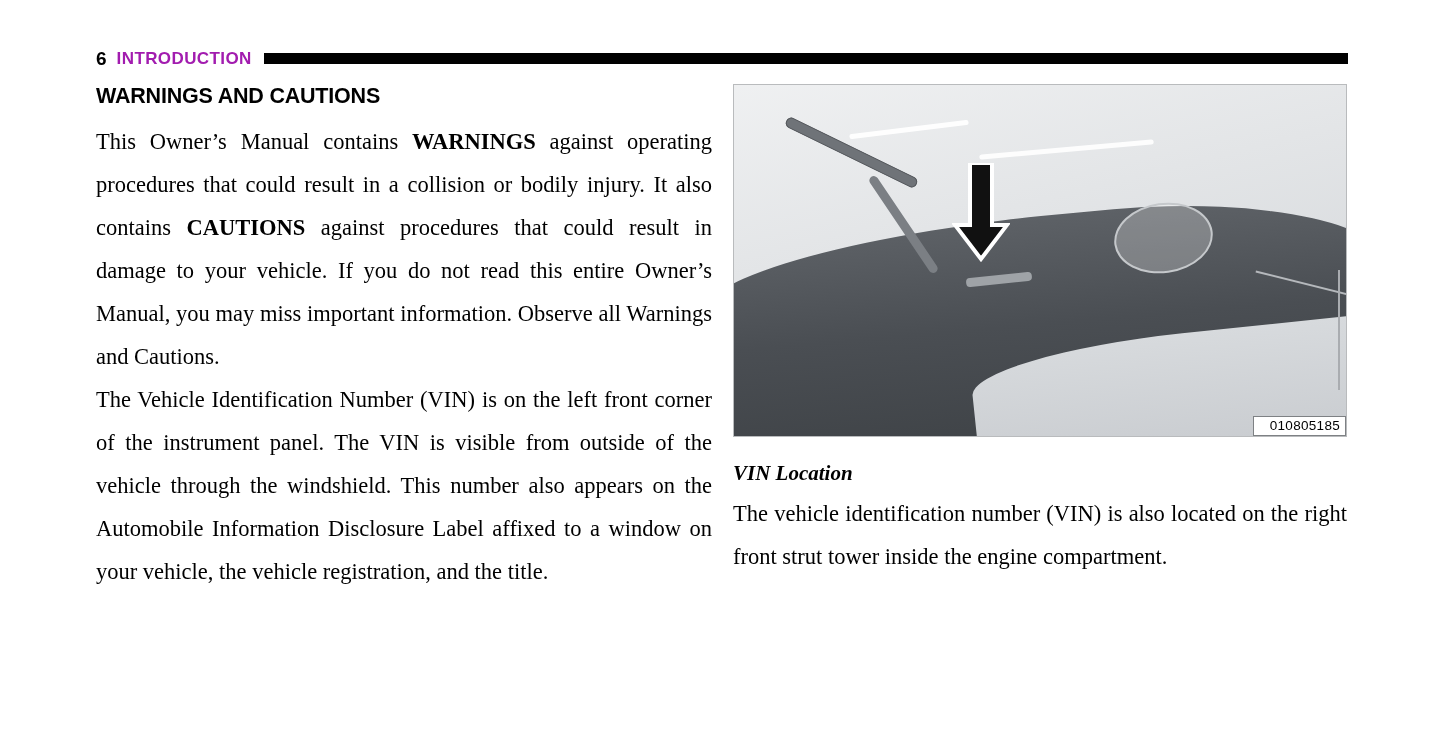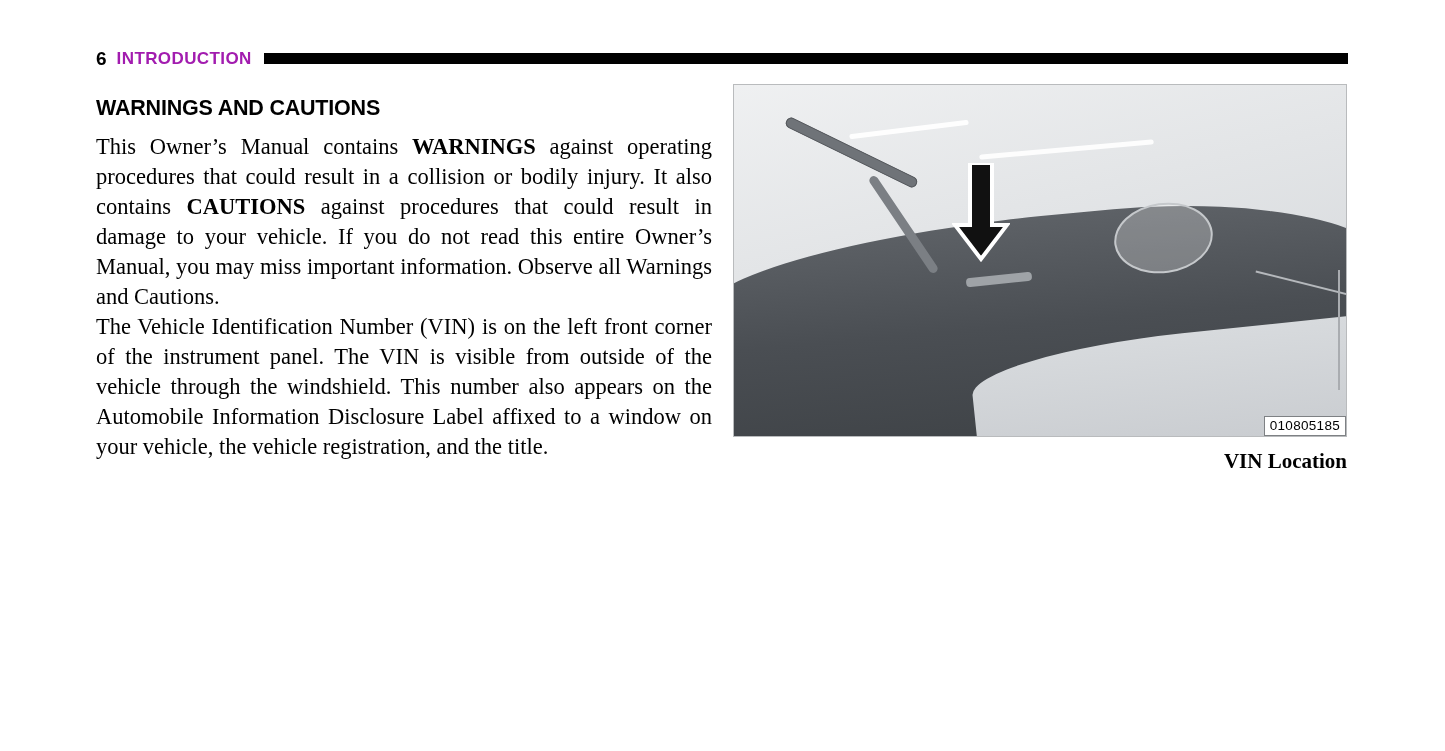--- a/index.html
+++ b/index.html
@@ -61,31 +61,31 @@
     left: 733px;
     top: 84px;
     width: 614px;
   }
 
   h2.section-heading {
     font-family: "Liberation Sans", sans-serif;
     font-weight: bold;
     font-size: 21.5px;
     letter-spacing: -0.2px;
-    margin: 12px 0 11px 0;
+    margin: 0 0 11px 0;
     color: #000;
   }
   h2.section-heading.second {
     margin-top: 39px;
   }
 
   p.body-text {
     font-family: "Liberation Serif", serif;
     font-size: 22.5px;
-    line-height: 30px;
+    line-height: 43px;
     text-align: justify;
     margin: 0;
     color: #000;
     -webkit-hyphens: manual;
     hyphens: manual;
   }
   p.body-text b {
     font-weight: bold;
   }
 
@@ -234,30 +234,31 @@
   }
   .fig-code {
     position: absolute;
     right: 0px;
     bottom: 0px;
     background: #ffffff;
     border: 1px solid #7e8184;
     font-family: "Liberation Sans", sans-serif;
     font-size: 13.5px;
     letter-spacing: 0.3px;
-    padding: 1px 5px 2px 5px;
+    padding: 1px 5px 2px 16px;
     color: #000;
   }
   .figure-caption {
     font-family: "Liberation Serif", serif;
     font-weight: bold;
     font-size: 21px;
-    text-align: right;
-    margin-top: 12px;
-    color: #000;
+    text-align: left;
+    margin-top: 24px;
+    color: #000;
+    font-style: italic;
   }
   .caption-gap {
     height: 6px;
   }
 </style>
 </head>
 <body>
 
 <div class="page">
 
@@ -292,15 +293,16 @@
         <div class="fg-arrow">
           <svg width="58" height="100" viewBox="0 0 58 100">
             <polygon points="18,0 40,0 40,62 55,62 29,96 3,62 18,62" fill="#111111" stroke="#ffffff" stroke-width="4"></polygon>
           </svg>
         </div>
         <div class="fig-code">010805185</div>
       </div>
       <div class="figure-caption">VIN Location</div>
     </div>
     <div class="caption-gap"></div>
+    <p class="body-text">The vehicle identification number (VIN) is also located on the right front strut tower inside the engine compart­ment.</p>
   </div>
 
 </div>
 
 </body></html>

